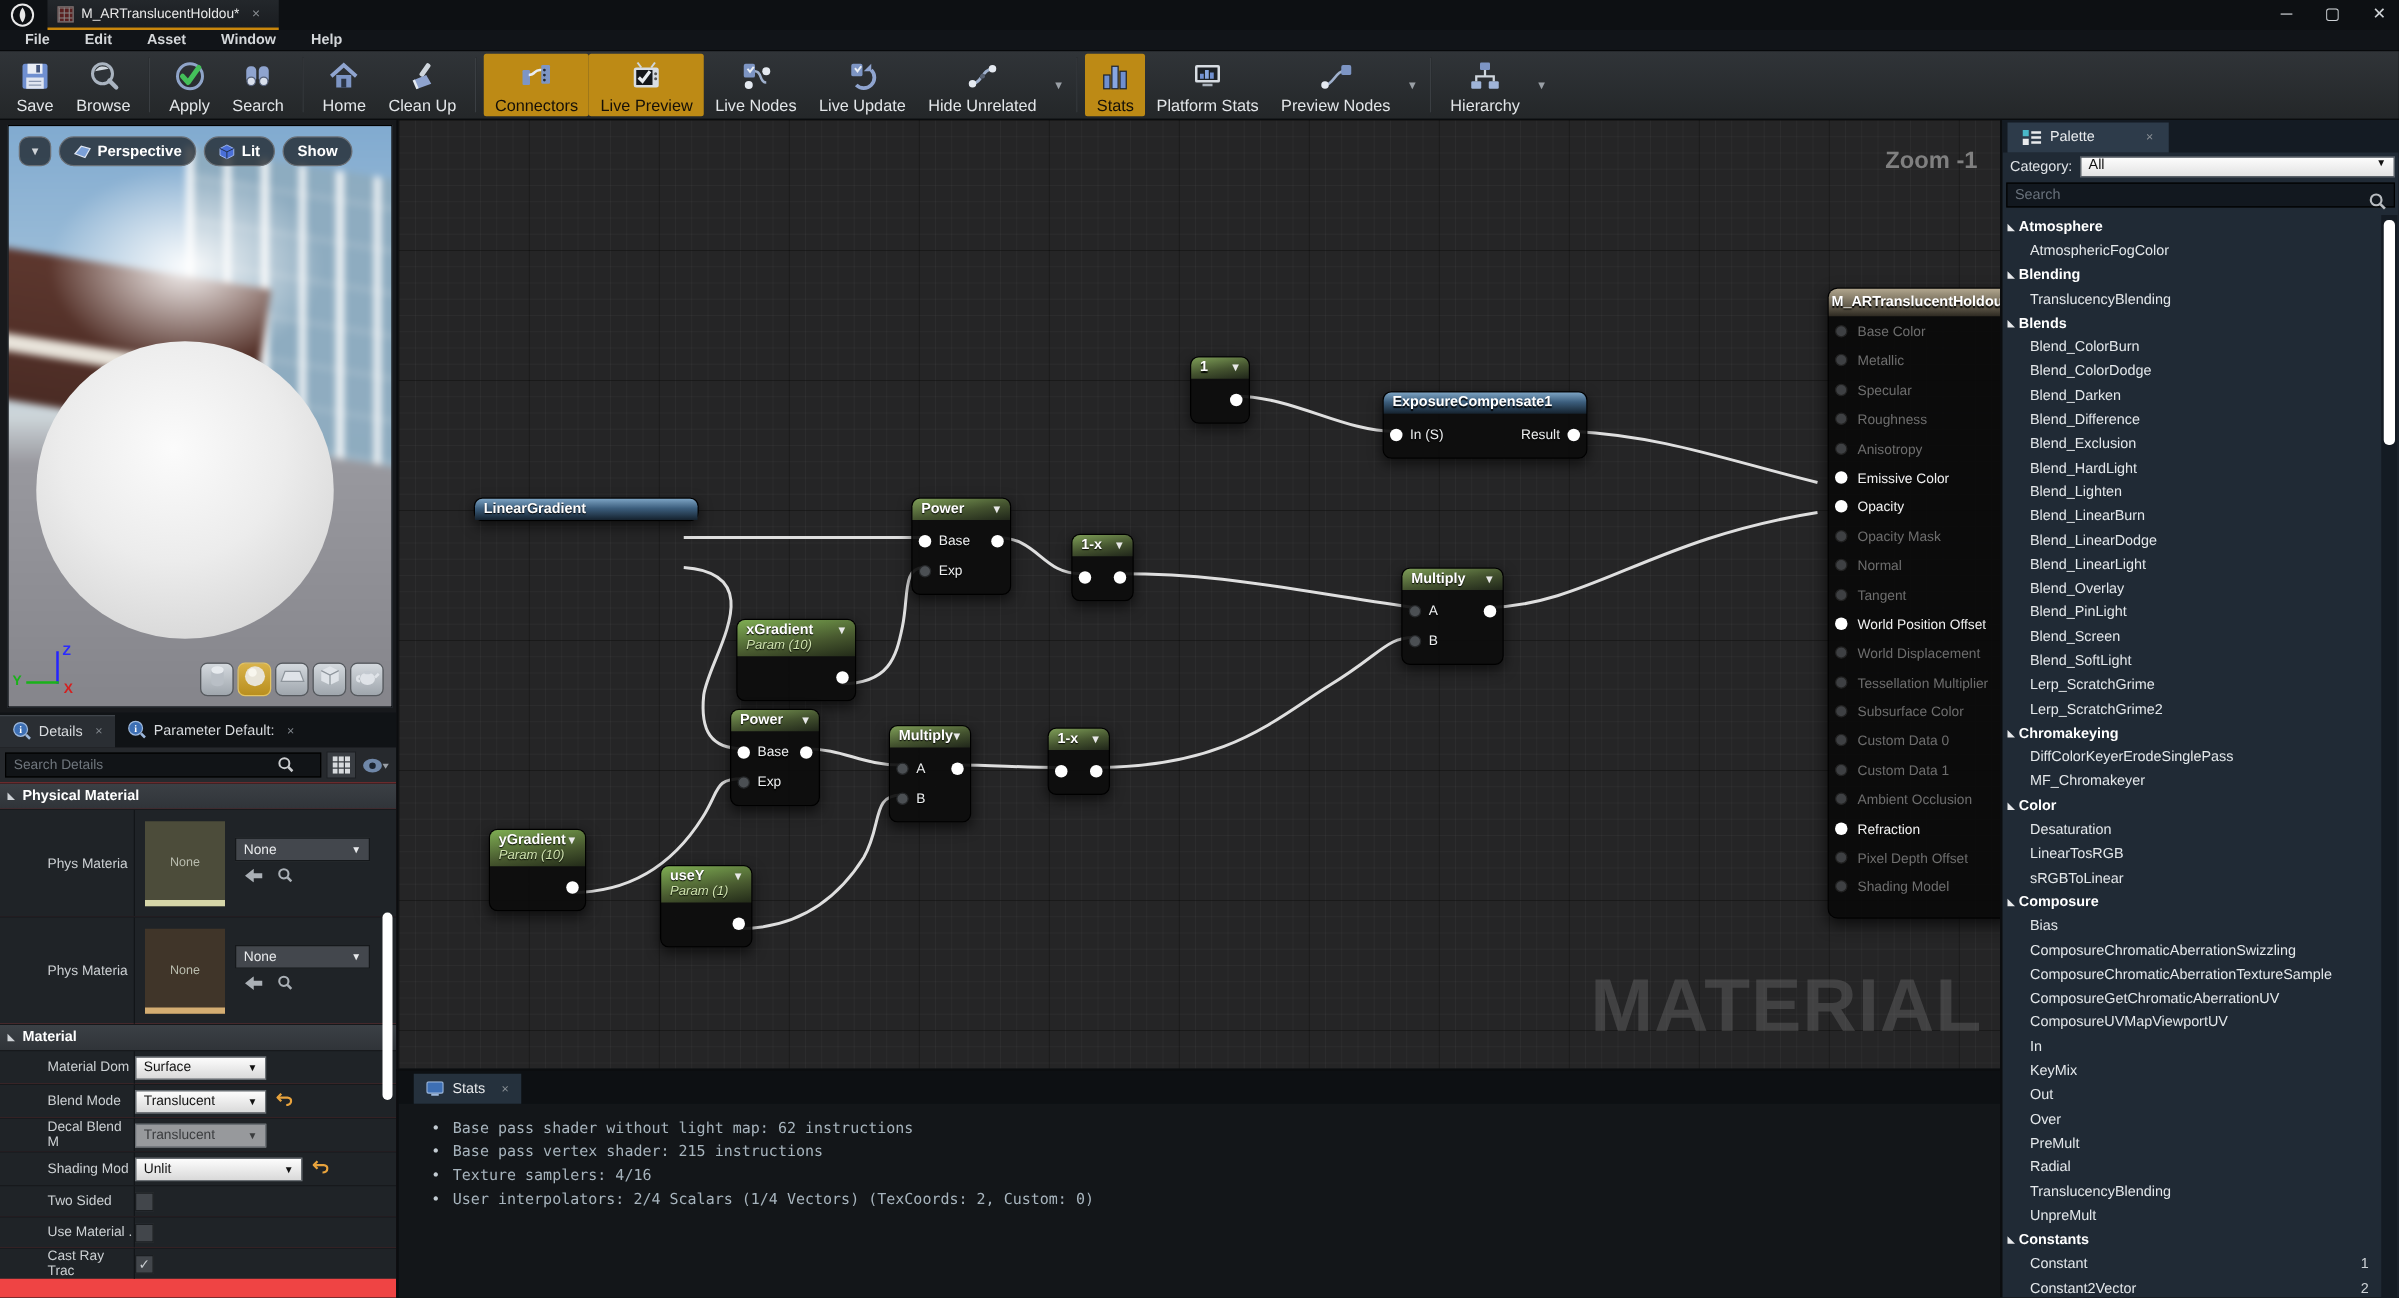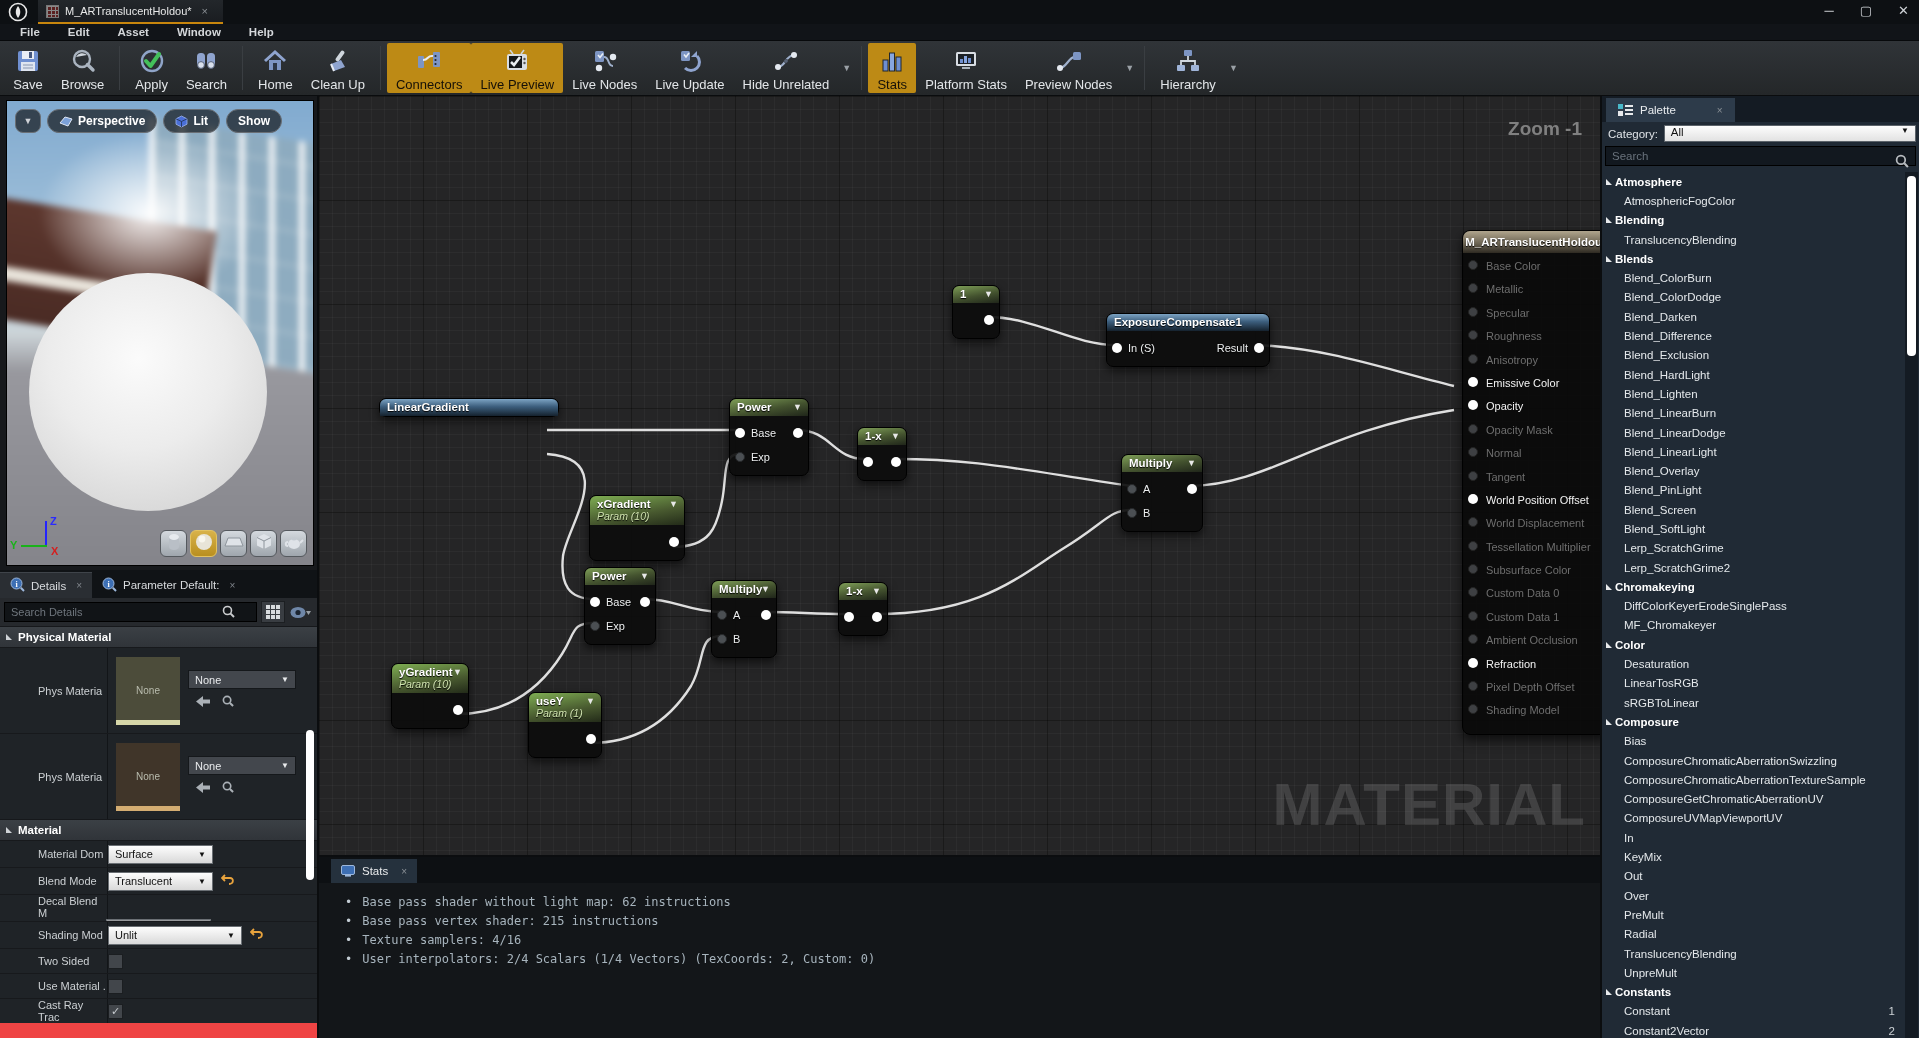--- a/index.html
+++ b/index.html
@@ -577,21 +577,21 @@
           <div class="dlabel">Blend Mode</div>
           <div class="combo light" style="width: 105px;">
             <span>Translucent</span>
             <span class="car">▼</span>
           </div>
           <span class="undo"><svg width="13" height="11" viewBox="0 0 13 11">
               <path d="M4 1 L1 4 L4 7" fill="none" stroke="#e8a33d" stroke-width="1.8"></path>
               <path d="M1.5 4 L9 4 C13 4 13 10 8 10" fill="none" stroke="#e8a33d" stroke-width="1.8"></path>
             </svg></span>
         </div>
-        <div class="drow" style="height: 27px; flex-direction: column;">
+        <div class="drow" style="height: 27px;">
           <div class="dlabel">Decal Blend M</div>
           <div class="combo disabled" style="width: 105px;">
             <span>Translucent</span>
             <span class="car">▼</span>
           </div>
         </div>
         <div class="drow" style="height: 27px;">
           <div class="dlabel">Shading Mod</div>
           <div class="combo light" style="width: 134px;">
             <span>Unlit</span>

